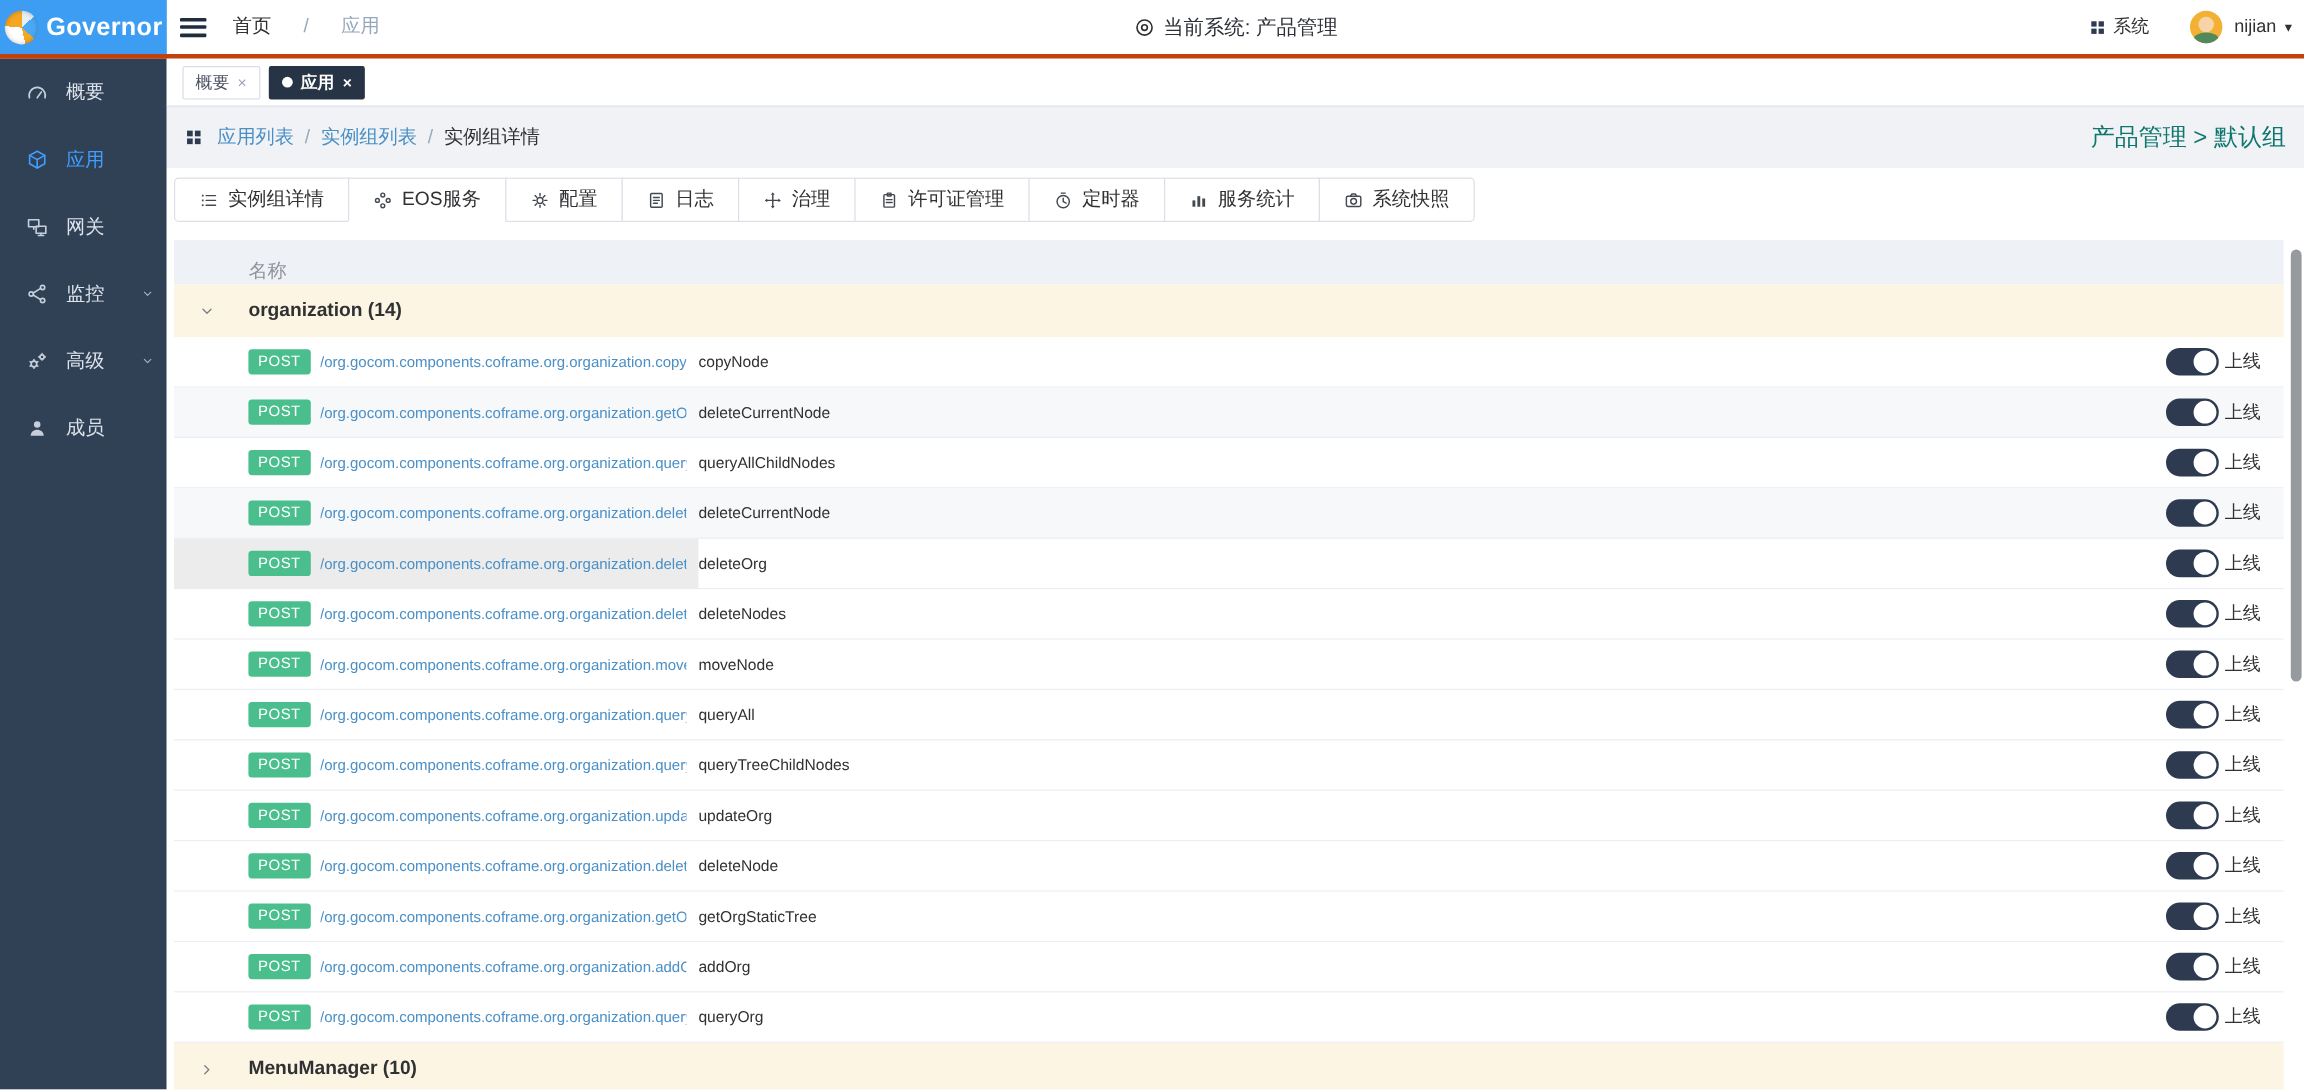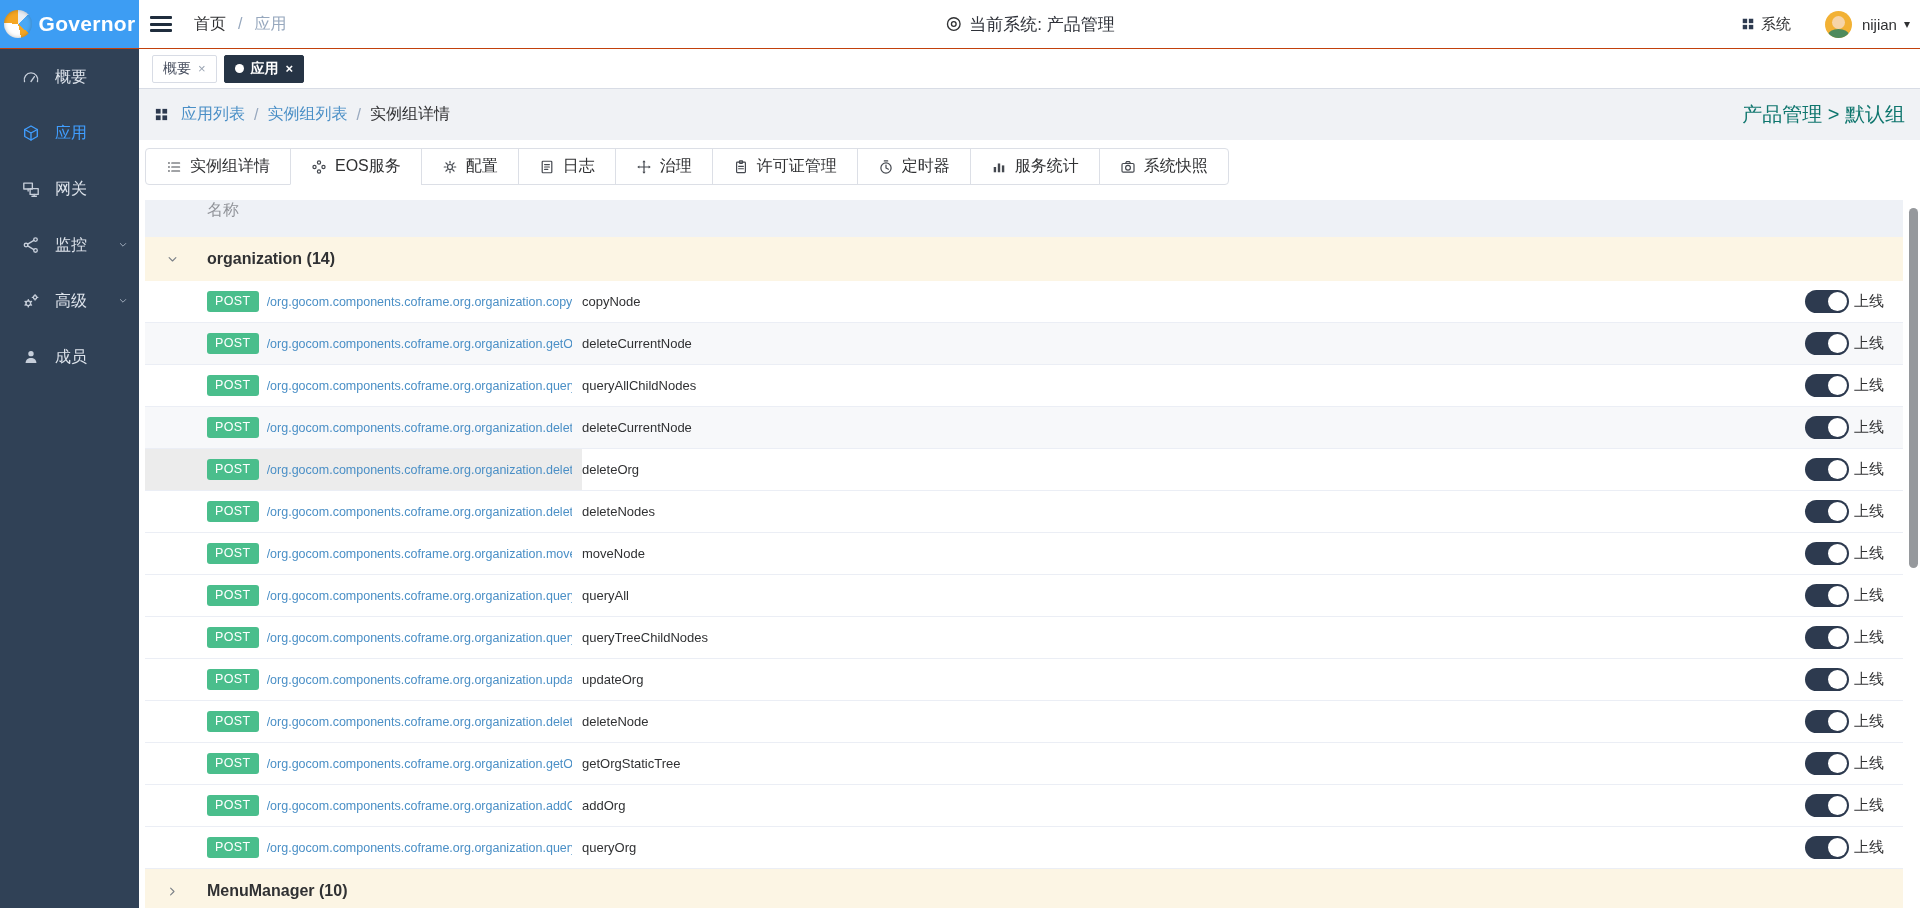--- a/index.html
+++ b/index.html
@@ -7,30 +7,30 @@
     --link-blue:#4A8FC6; --badge-green:#4ABE8C; --cream:#FCF5E4; --toggle-navy:#2D3A4F;
     --text:#303133; --muted:#909399; --row-border:#EBEEF5; --grey-bg:#F0F2F5;
     --head-bg:#EEF1F6; --chip-border:#D8DCE5; --tab-border:#DCDFE6;
   }
   *{box-sizing:border-box;margin:0;padding:0}
   html,body{width:1920px;height:908px;overflow:hidden}
   body{font-family:"Liberation Sans",sans-serif;background:#fff;color:var(--text)}
   .app{position:relative;width:1920px;height:908px;overflow:hidden}
 
   
-  .topbar{height:49px;display:flex;align-items:stretch;border-bottom:1px solid #c2410c;background:#fff}
+  .topbar{height:49px;display:flex;align-items:stretch;border-bottom:4px solid #c2410c;background:#fff}
   .logo{width:139px;background:var(--accent-blue);display:flex;align-items:center;justify-content:center;gap:7px;flex:none}
   .logo-swirl{width:28px;height:28px;border-radius:50%;
     background:conic-gradient(from 210deg,#ffffff 0 18%,#F5A623 18% 42%,#E8Eef5 42% 55%,#4AA8F5 55% 78%,#F5A623 78% 88%,#ffffff 88% 100%);
     box-shadow:inset 0 0 4px rgba(0,0,0,.25)}
   .logo-text{color:#fff;font-size:21px;font-weight:bold;letter-spacing:.3px}
   .topbar-main{flex:1;display:flex;align-items:center;position:relative;padding:0 10px 0 9px}
   .hamburger{width:26px;height:22px;display:flex;flex-direction:column;justify-content:space-between;padding:3px 2px;cursor:pointer}
   .hamburger i{display:block;height:3px;background:#1f2d3d;border-radius:1px}
-  .crumbs{margin-left:20px;font-size:16px;display:flex;align-items:center;gap:12px}
+  .crumbs{margin-left:20px;font-size:16px;display:flex;align-items:center;gap:27px}
   .crumb-home{color:#303133;cursor:pointer}
   .crumb-sep{color:#97A8BE}
   .crumb-cur{color:#97A8BE}
   .current-system{position:absolute;left:50%;transform:translateX(-50%);display:flex;align-items:center;gap:7px;font-size:17px;color:#2d3038}
   .current-system .icon{width:18px;height:18px;color:#303133}
   .topbar-right{margin-left:auto;display:flex;align-items:center;gap:10px}
   .sys{display:flex;align-items:center;gap:6px;font-size:15px;color:#303133;cursor:pointer;margin-right:24px}
   .sys .icon{width:14px;height:14px;color:#2D3A4F}
   .avatar{width:27px;height:27px;border-radius:50%;background:#F2B134;position:relative;overflow:hidden;cursor:pointer;flex:none}
   .avatar::before{content:"";position:absolute;left:7px;top:5px;width:13px;height:13px;border-radius:50%;background:#F6D4A8}
@@ -70,21 +70,21 @@
   .content{flex:1;background:#fff;padding-top:8px;position:relative}
   .tabnav{display:inline-flex;margin-left:6px}
   .tab{height:37px;display:flex;align-items:center;gap:8px;padding:0 20px;font-size:16px;color:#303133;background:#fff;border:1px solid var(--tab-border);margin-left:-1px;cursor:pointer;white-space:nowrap}
   .tab:first-child{margin-left:0;border-radius:4px 0 0 4px}
   .tab:last-child{border-radius:0 4px 4px 0}
   .tab.active{border-bottom-color:transparent}
   .tab .icon{width:16px;height:16px;color:#44484F;flex:none}
 
   
   .table{margin:15px 17px 0 6px;font-size:13px}
-  .thead{height:37px;background:var(--head-bg);display:flex;align-items:flex-start;padding-left:62px;color:var(--muted);font-size:16px}
+  .thead{height:37px;background:var(--head-bg);display:flex;align-items:flex-end;padding-left:62px;color:var(--muted);font-size:16px}
   .grp-row{height:44px;background:var(--cream);display:flex;align-items:center;padding-left:20px;cursor:pointer}
   .grp-chev{width:15px;height:15px;color:#7a8087;flex:none}
   .grp-name{margin-left:27px;font-weight:bold;font-size:16px;color:#303133}
   .svc-row{height:42px;display:flex;align-items:center;border-bottom:1px solid var(--row-border)}
   .svc-row.shaded{background:#F7F8FA}
   .cell-main{width:437px;height:100%;flex:none;display:flex;align-items:center;gap:8px;padding:0 10px 0 62px;white-space:nowrap;overflow:hidden}
   .svc-row.hovered .cell-main{background:#ECECEC}
   .badge{flex:none;background:var(--badge-green);color:#fff;font-weight:normal;font-size:12.5px;letter-spacing:.4px;padding:4px 8px;border-radius:3px;line-height:1}
   .path{color:var(--link-blue);font-size:12.5px;overflow:hidden;cursor:pointer}
   .mname{flex:1;min-width:0;color:#303133;font-size:13px}

